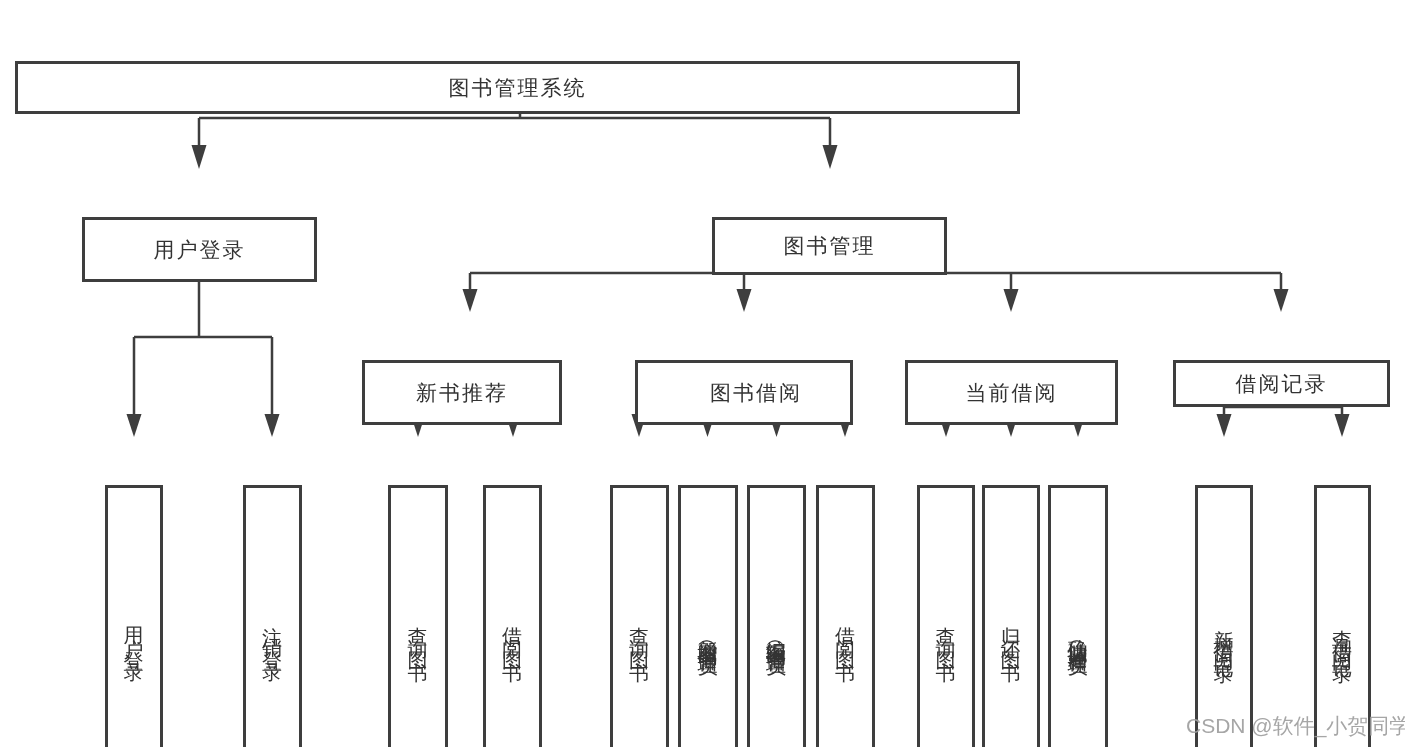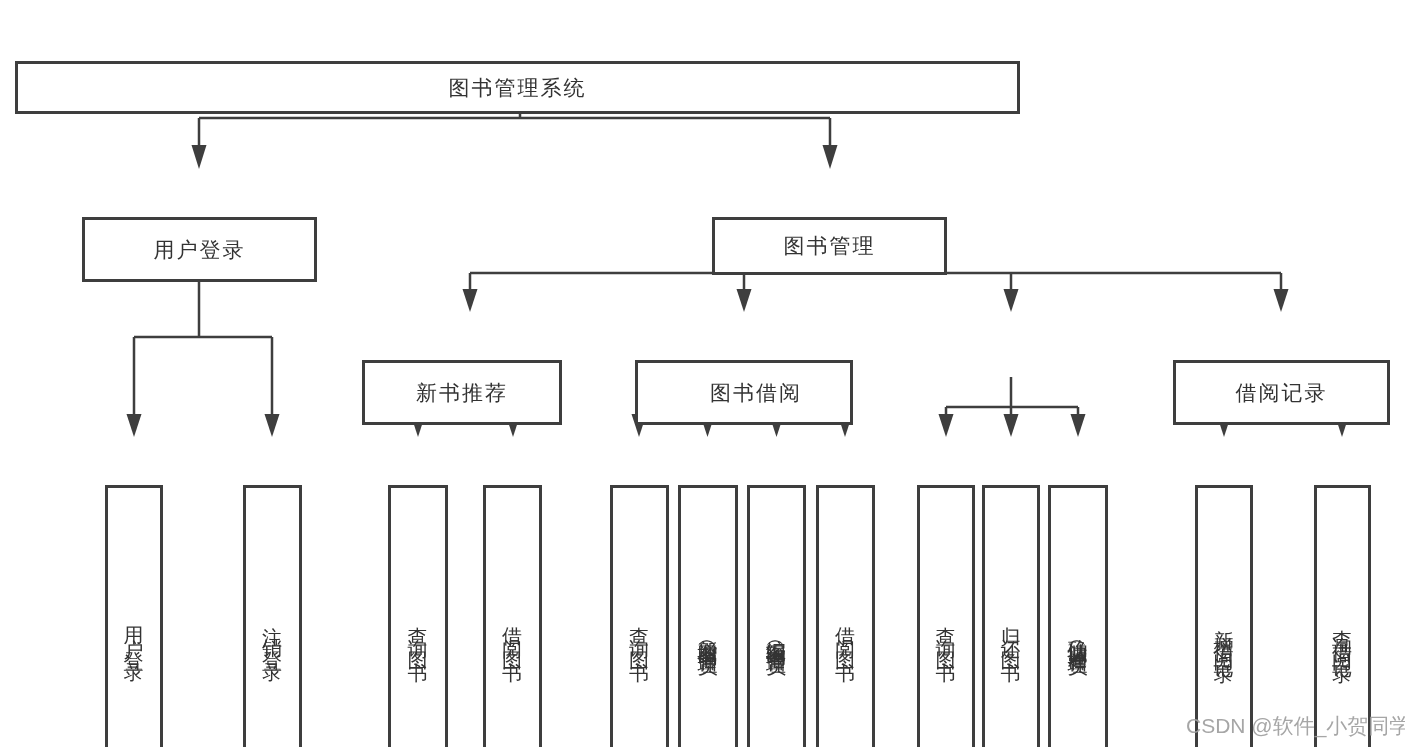--- a/index.html
+++ b/index.html
@@ -120,21 +120,24 @@
   <div class="node" style="left:712px; top:169px; width:235px; height:58px;">
     <span class="hlabel">图书管理</span>
   </div>
 
   <div class="node" style="left:362px; top:312px; width:200px; height:65px;">
     <span class="hlabel">新书推荐</span>
   </div>
   <div class="node" style="left:635px; top:312px; width:218px; height:65px;padding-left:24px;">
     <span class="hlabel">图书借阅</span>
   </div>
-  <div class="node" style="left:1173px; top:312px; width:217px; height:65px;">
+  <div class="node" style="left:905px; top:312px; width:213px; height:65px;">
+    <span class="hlabel">当前借阅</span>
+  </div>
+  <div class="node" style="left:1173px; top:312px; width:217px; height:47px;">
     <span class="hlabel">借阅记录</span>
   </div>
 
   <div class="node" style="left:105px; top:437px; width:58px; height:300px;">
     <span class="vlabel sp-lg">用户登录</span>
   </div>
   <div class="node" style="left:243px; top:437px; width:59px; height:300px;">
     <span class="vlabel sp-lg">注销登录</span>
   </div>
 

